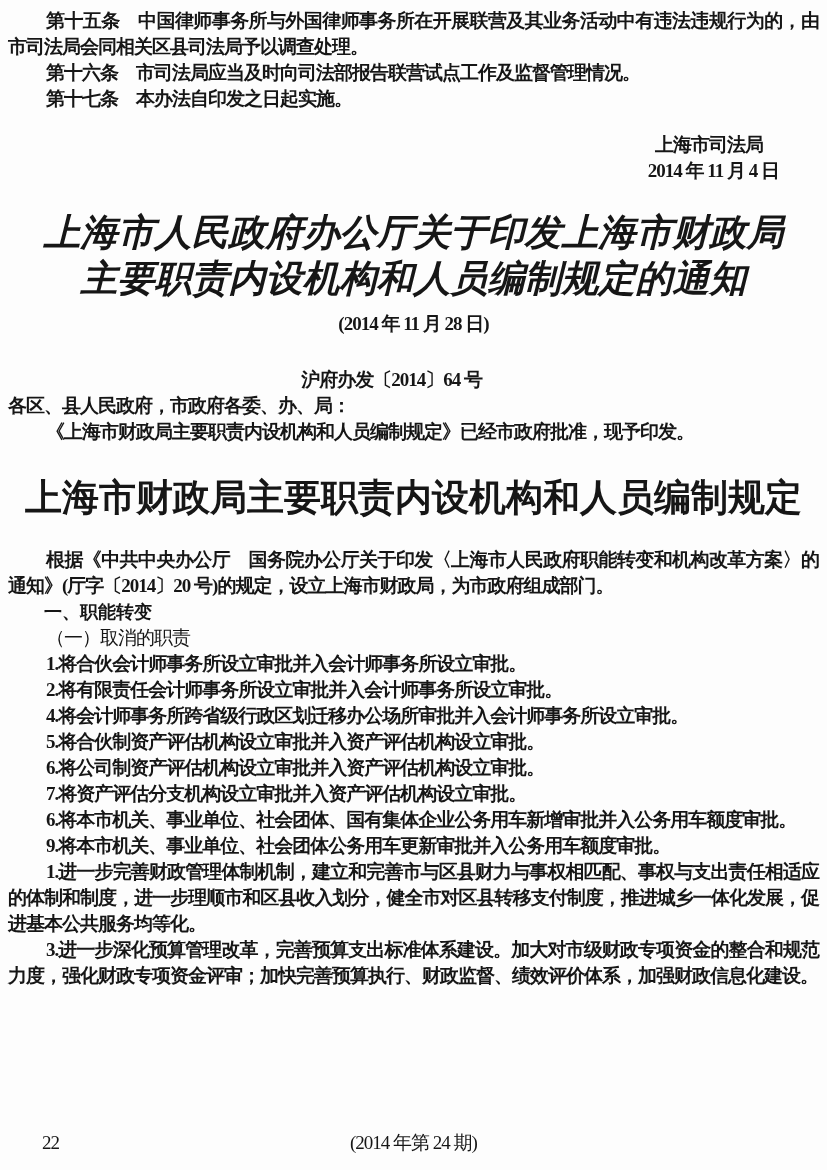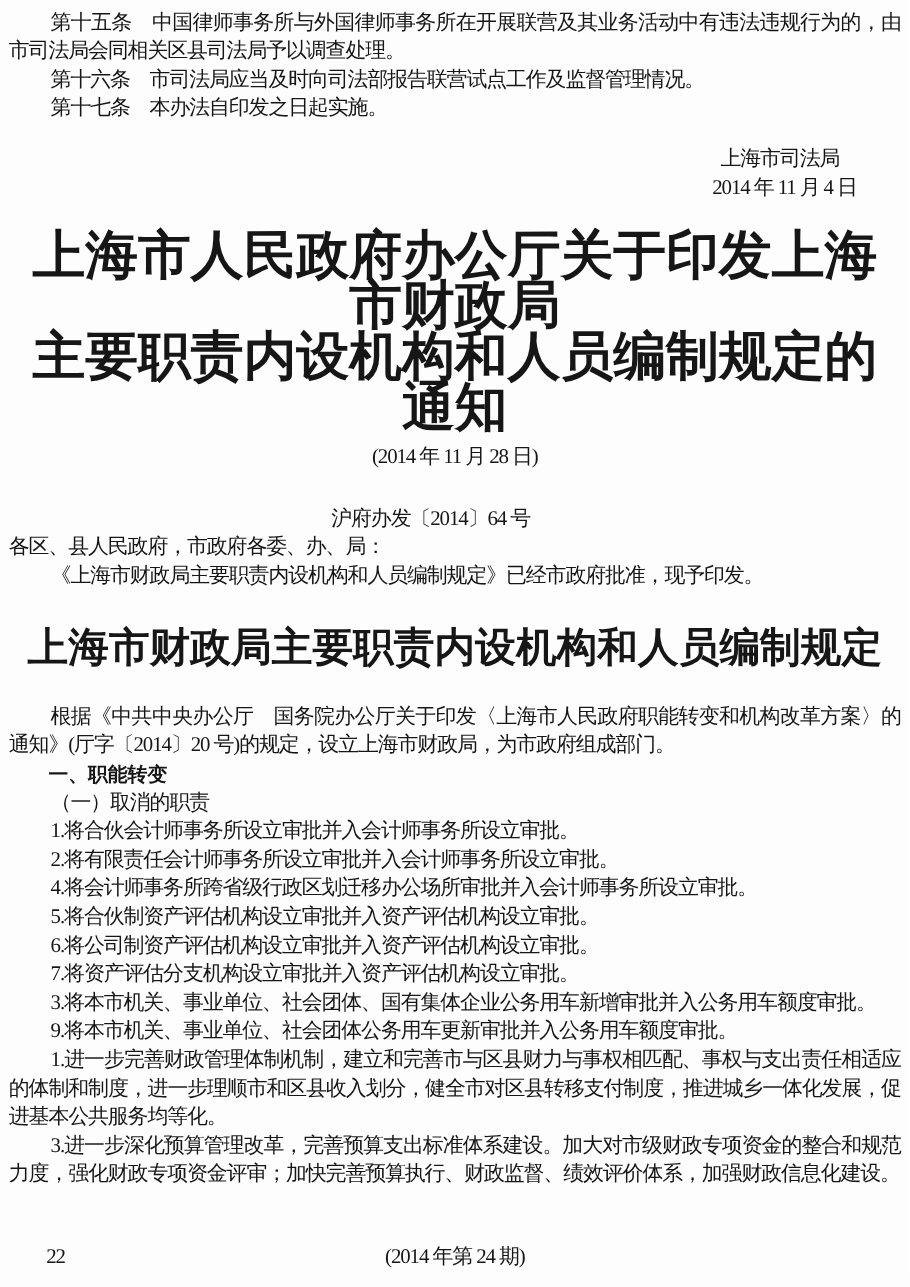--- a/index.html
+++ b/index.html
@@ -15,40 +15,42 @@
     font-size: 19px;
     line-height: 26px;
     letter-spacing: -1px;
     padding: 8px 8px 0 8px;
     overflow: hidden;
   }
   .para {
     margin: 0;
     text-indent: 2em;
     text-align: justify;
+    font-weight: bold;
   }
   .no-indent { text-indent: 0; }
   .sig {
     margin-top: 20px;
     text-align: right;
     padding-right: 56px;
     text-indent: 0;
   }
   .sig-date {
     text-align: right;
     padding-right: 40px;
     text-indent: 0;
   }
   .notice-title {
     margin: 26px 0 0 0;
-    font-size: 48px;
+    font-size: 37px;
     line-height: 46px;
     font-weight: 700;
     text-align: center;
     letter-spacing: 0px;
+    font-style: italic;
   }
   .notice-date {
     text-align: center;
     text-indent: 0;
     margin-top: 9px;
   }
   .doc-number {
     text-align: center;
     padding-right: 44px;
     text-indent: 0;
@@ -121,21 +123,21 @@
   <p class="para section-heading">一、职能转变</p>
 
   <p class="para sub-heading">（一）取消的职责</p>
   <div>
       <p class="para">1.将合伙会计师事务所设立审批并入会计师事务所设立审批。</p>
       <p class="para">2.将有限责任会计师事务所设立审批并入会计师事务所设立审批。</p>
       <p class="para">4.将会计师事务所跨省级行政区划迁移办公场所审批并入会计师事务所设立审批。</p>
       <p class="para">5.将合伙制资产评估机构设立审批并入资产评估机构设立审批。</p>
       <p class="para">6.将公司制资产评估机构设立审批并入资产评估机构设立审批。</p>
       <p class="para">7.将资产评估分支机构设立审批并入资产评估机构设立审批。</p>
-      <p class="para">3.将本市机关、事业单位、社会团体、国有集体企业公务用车新增审批并入公务用车额度审批。</p>
+      <p class="para">6.将本市机关、事业单位、社会团体、国有集体企业公务用车新增审批并入公务用车额度审批。</p>
       <p class="para">9.将本市机关、事业单位、社会团体公务用车更新审批并入公务用车额度审批。</p>
     </div>
 
   <div>
       <p class="para">1.进一步完善财政管理体制机制，建立和完善市与区县财力与事权相匹配、事权与支出责任相适应的体制和制度，进一步理顺市和区县收入划分，健全市对区县转移支付制度，推进城乡一体化发展，促进基本公共服务均等化。</p>
       <p class="para">3.进一步深化预算管理改革，完善预算支出标准体系建设。加大对市级财政专项资金的整合和规范力度，强化财政专项资金评审；加快完善预算执行、财政监督、绩效评价体系，加强财政信息化建设。</p>
     </div>
 
   <div class="footer">
     <span class="page-number">22</span>

